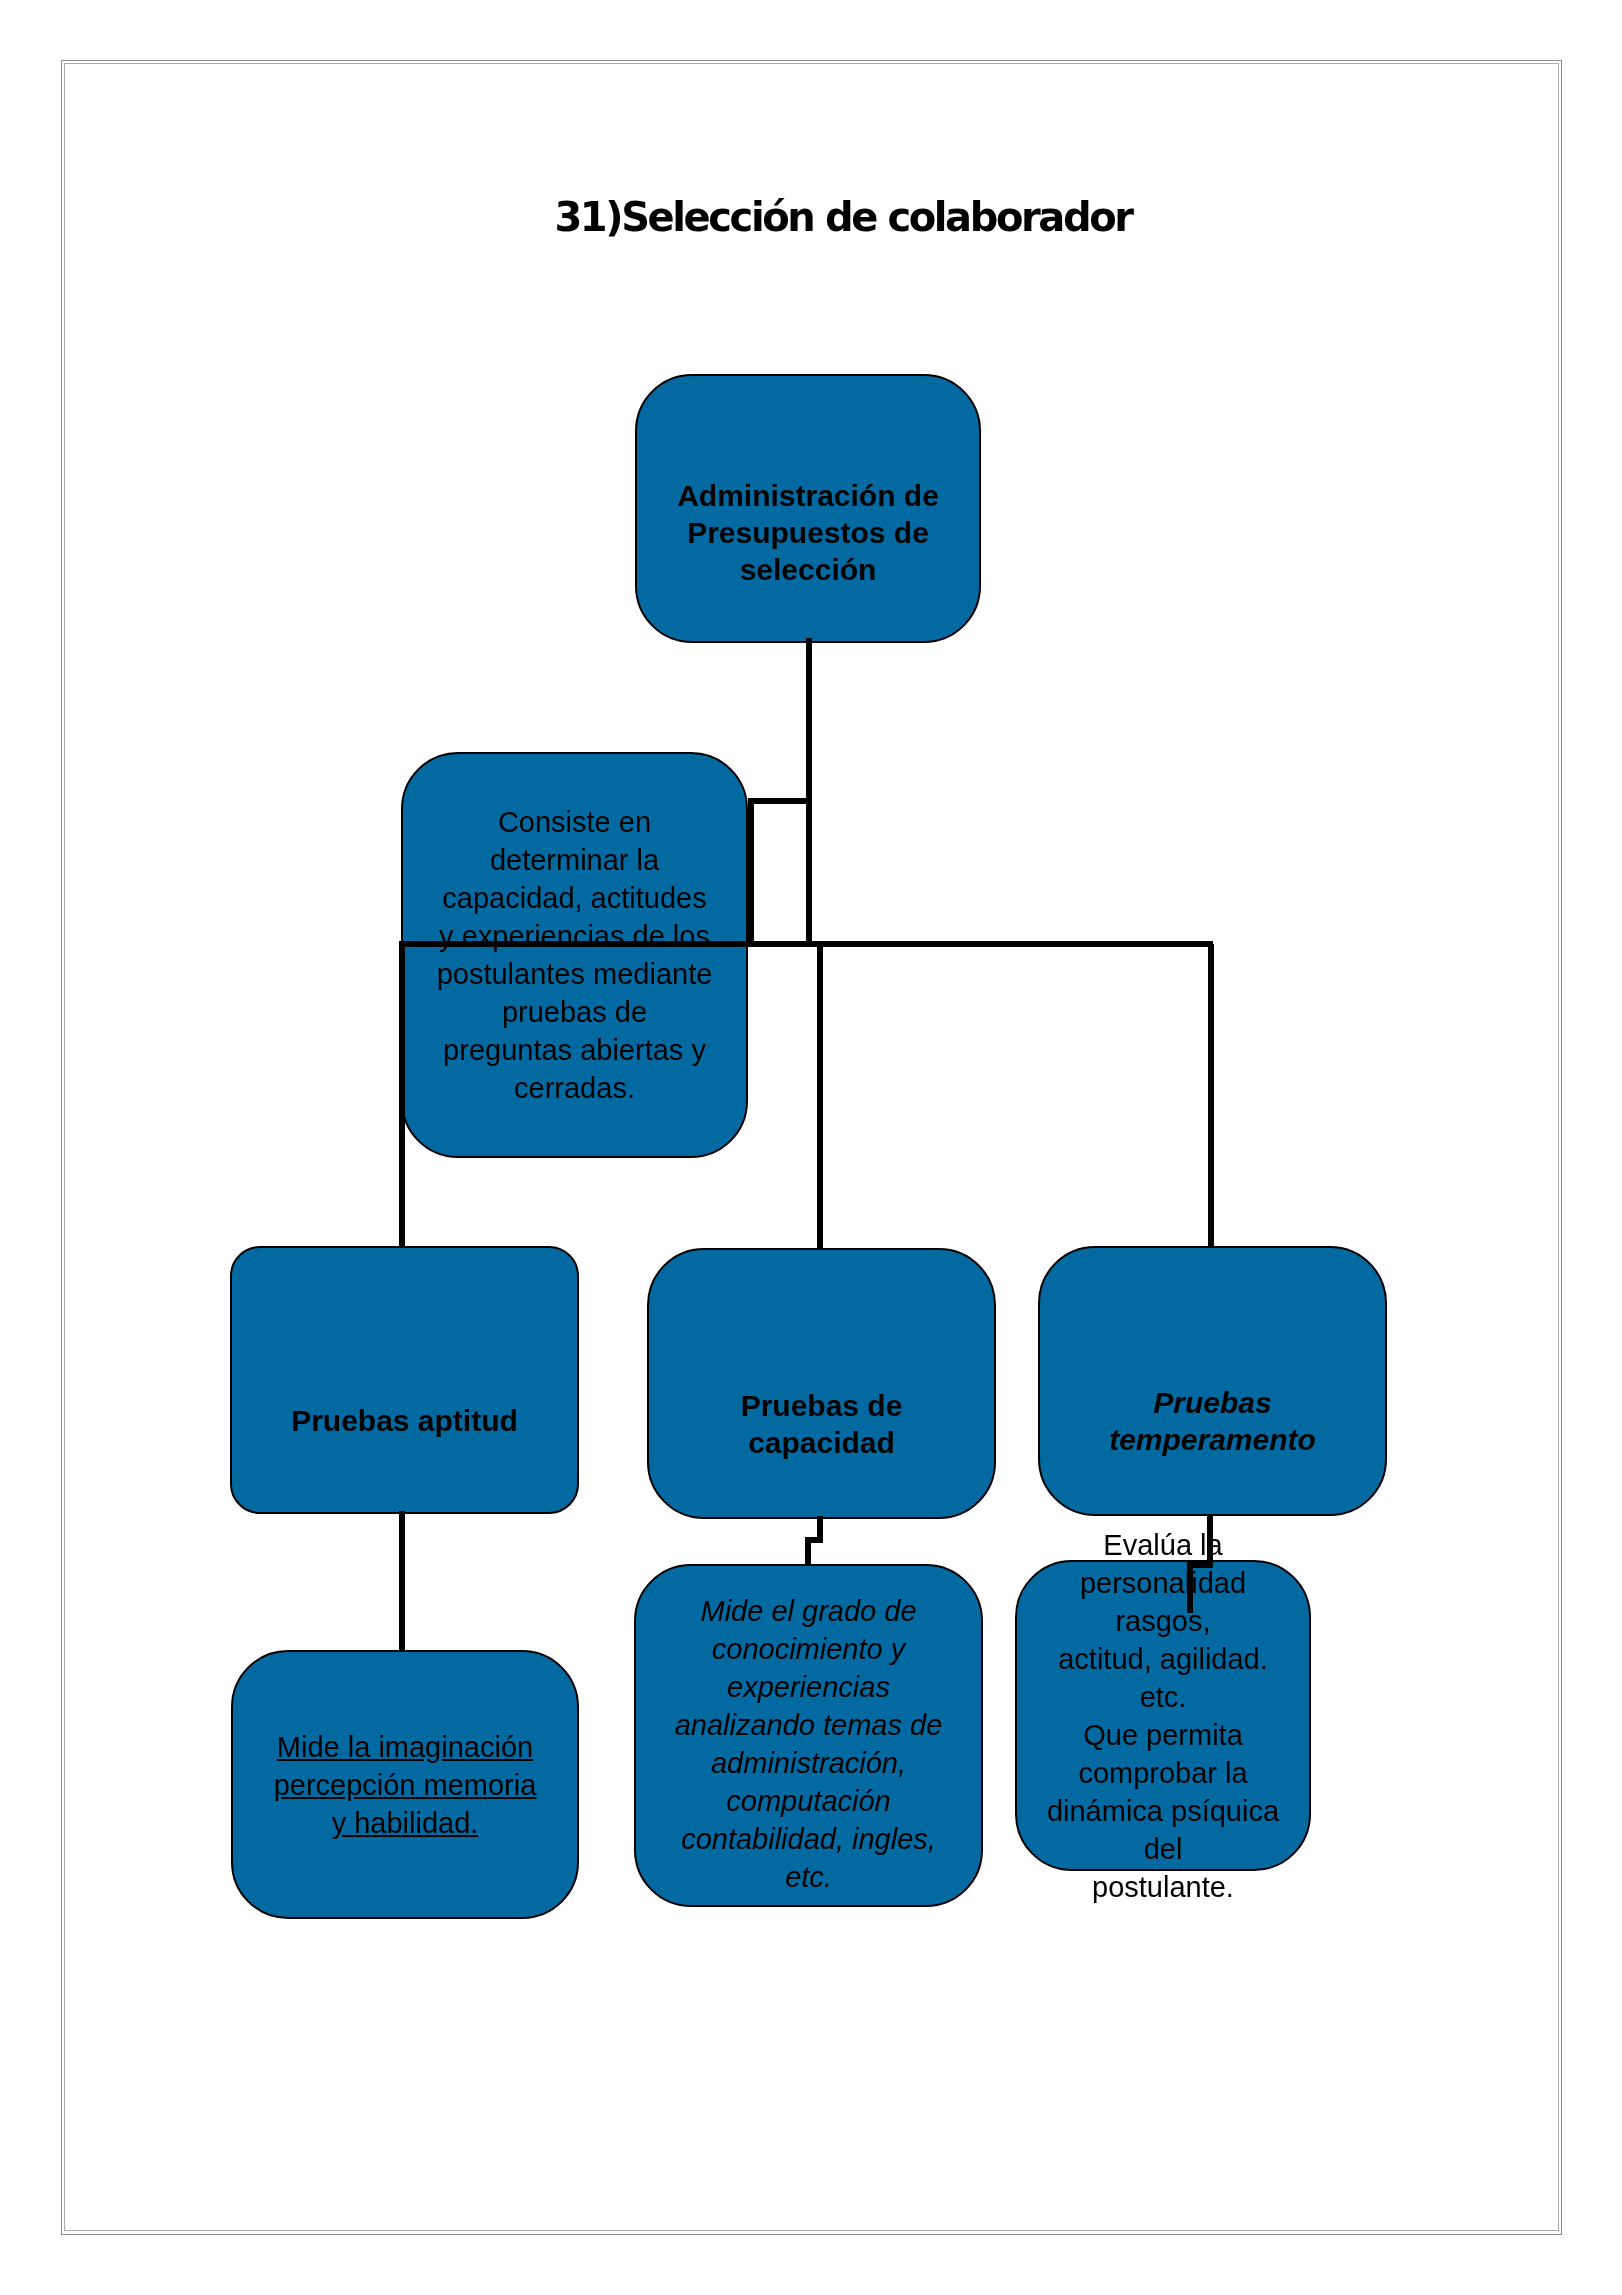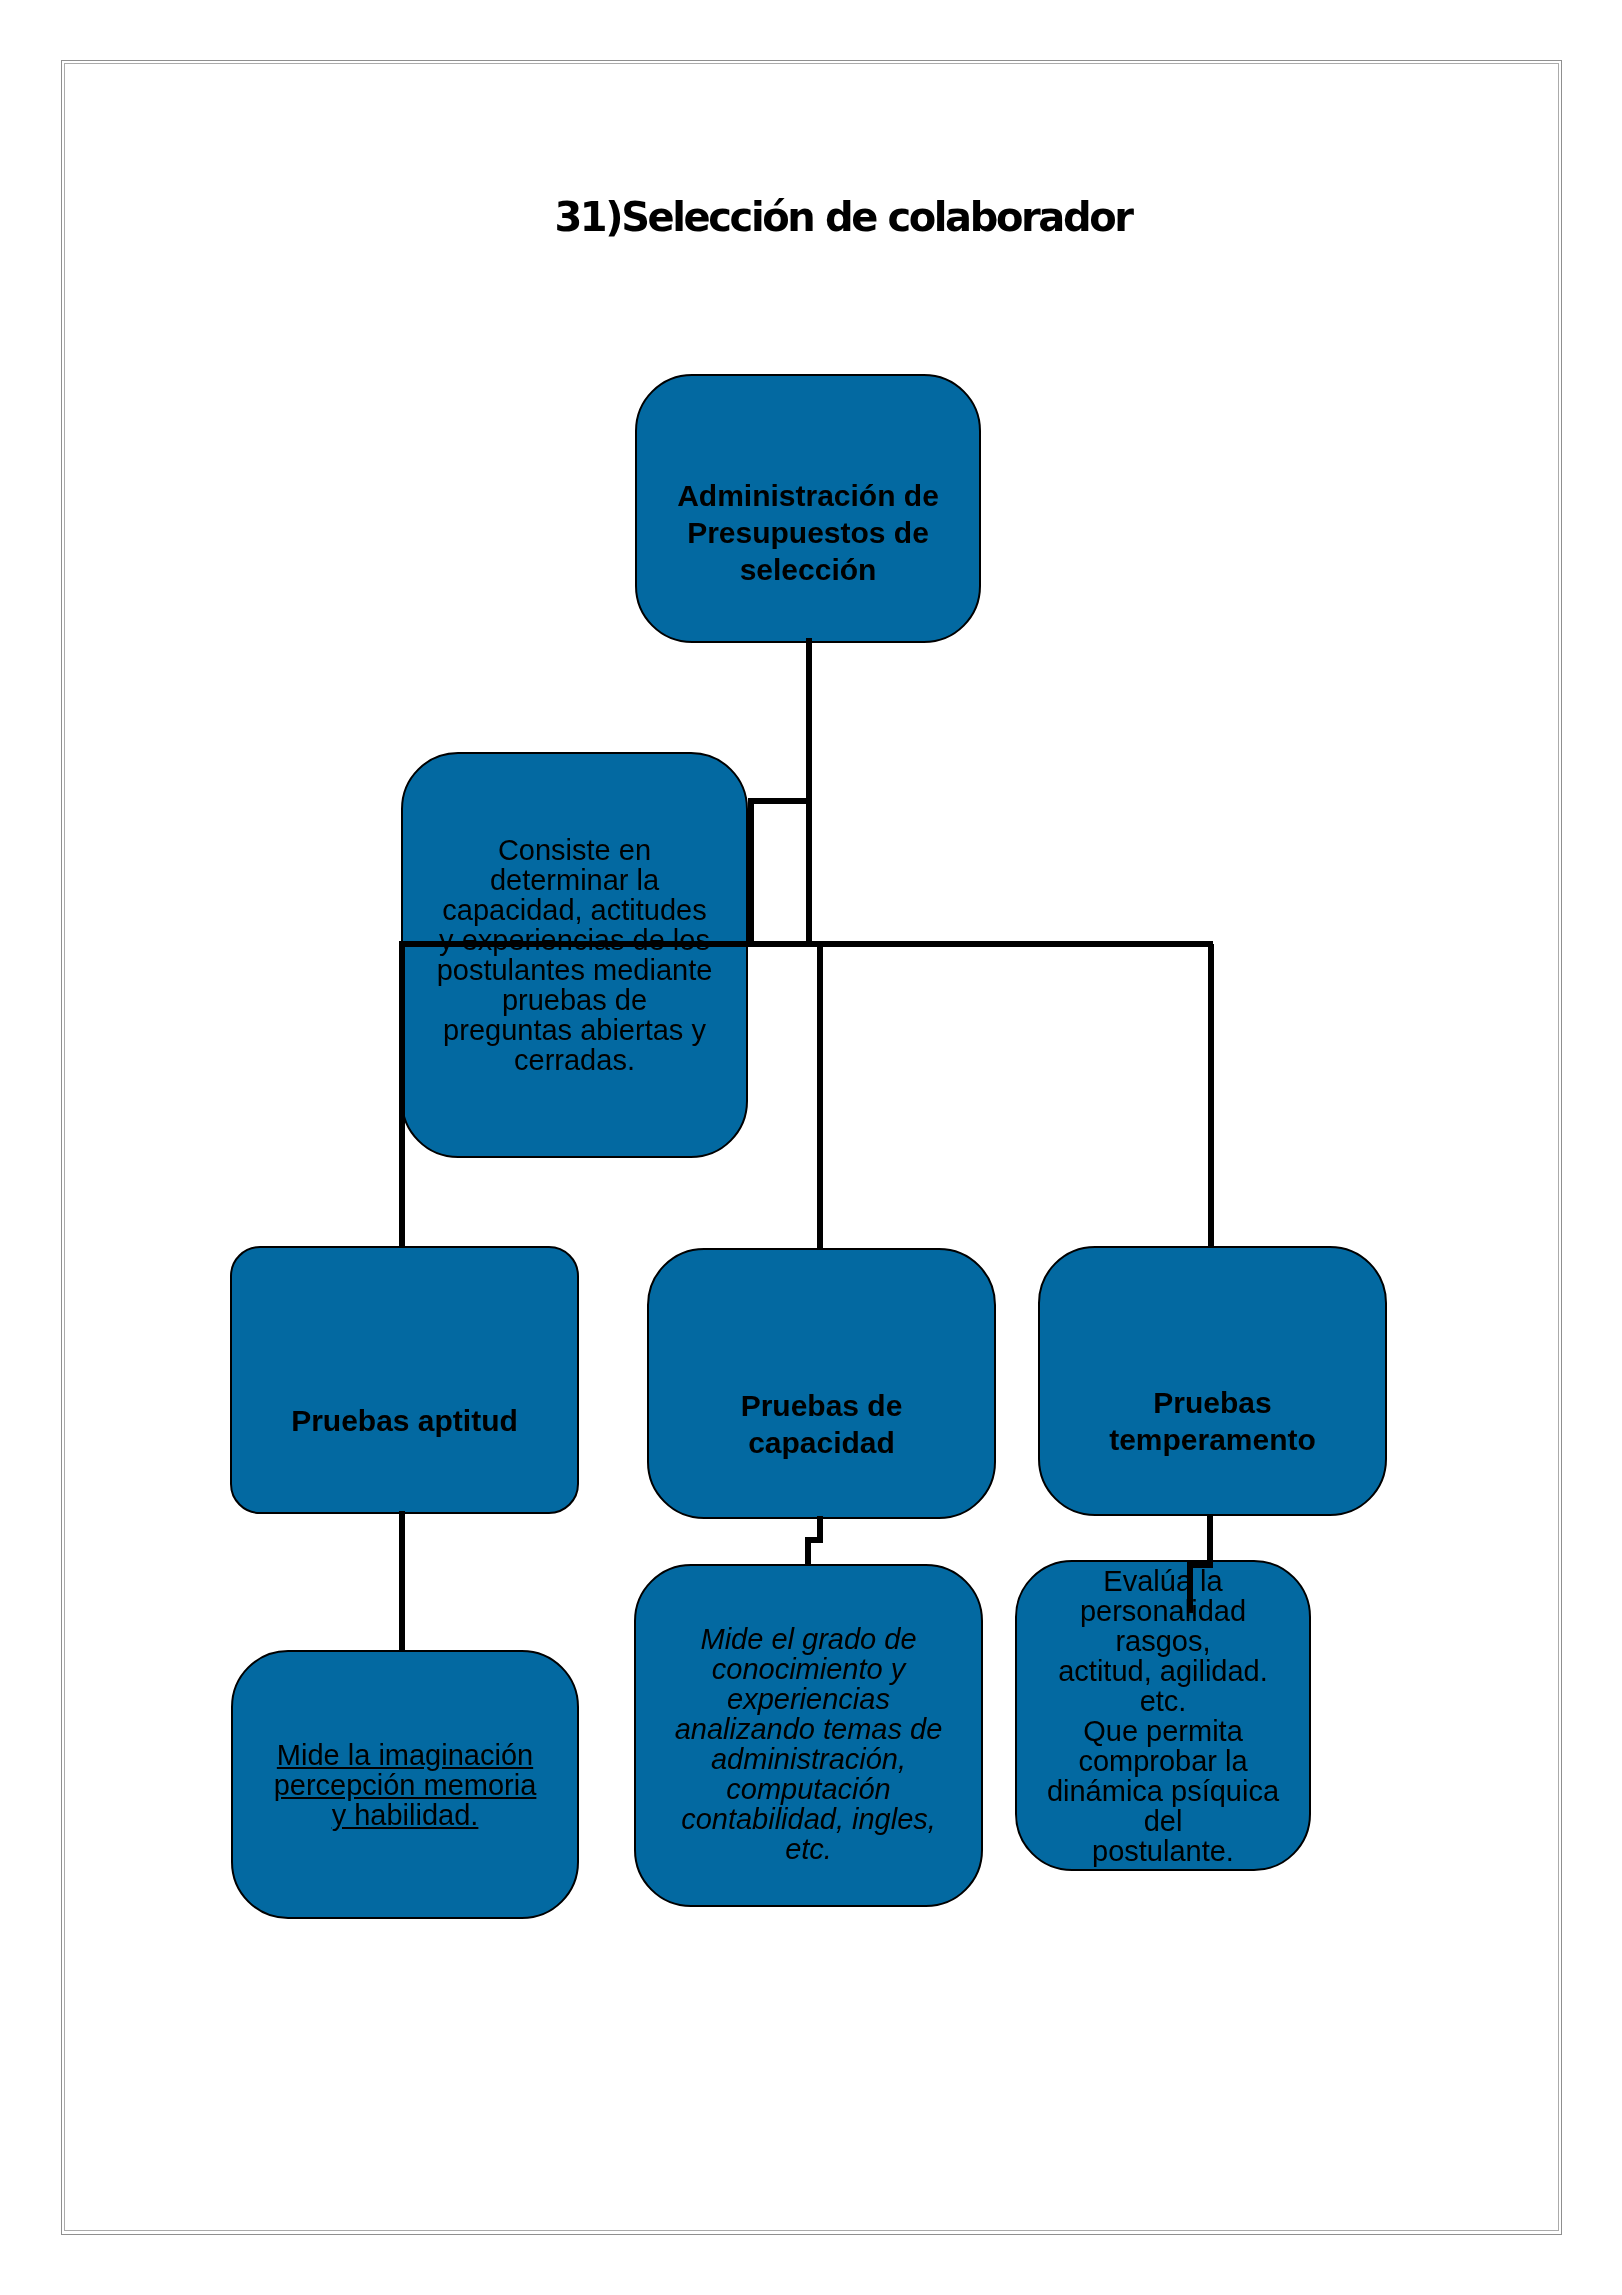--- a/index.html
+++ b/index.html
@@ -40,27 +40,27 @@
     text-align:center;
     z-index:2;
   }
   .node .lbl {
     display:block;
     white-space:pre-line;
     width:100%;
     padding:0 14.3px;
   }
   .bold { font-weight:bold; font-size:30px; line-height:37px; }
-  .reg  { font-size:29px; line-height:30px; }
+  .reg  { font-size:29px; line-height:38px; }
 
   #root-box         { left:635px;  top:374px;  width:346px; height:269px; }
   #definition-box   { left:401px;  top:752px;  width:347px; height:406px; }
   #aptitude-box     { left:230px;  top:1246px; width:349px; height:268px;border-radius:30px; }
   #capacity-box     { left:647px;  top:1248px; width:349px; height:271px; }
-  #temperament-box  { left:1038px; top:1246px; width:349px; height:270px; }
+  #temperament-box  { left:1038px; top:1246px; width:349px; height:270px;font-style:italic; }
   #aptitude-desc    { left:231px;  top:1650px; width:348px; height:269px;text-decoration:underline; }
   #capacity-desc    { left:634px;  top:1564px; width:349px; height:343px; }
   #temperament-desc { left:1015px; top:1560px; width:296px; height:311px; }
 
   #root-box .lbl        { transform:translateY(24px); }
   #aptitude-box .lbl,
   #capacity-box .lbl,
   #temperament-box .lbl { transform:translateY(40px); }
   #capacity-desc .lbl   { transform:translateY(8px);font-style:italic; }
 

